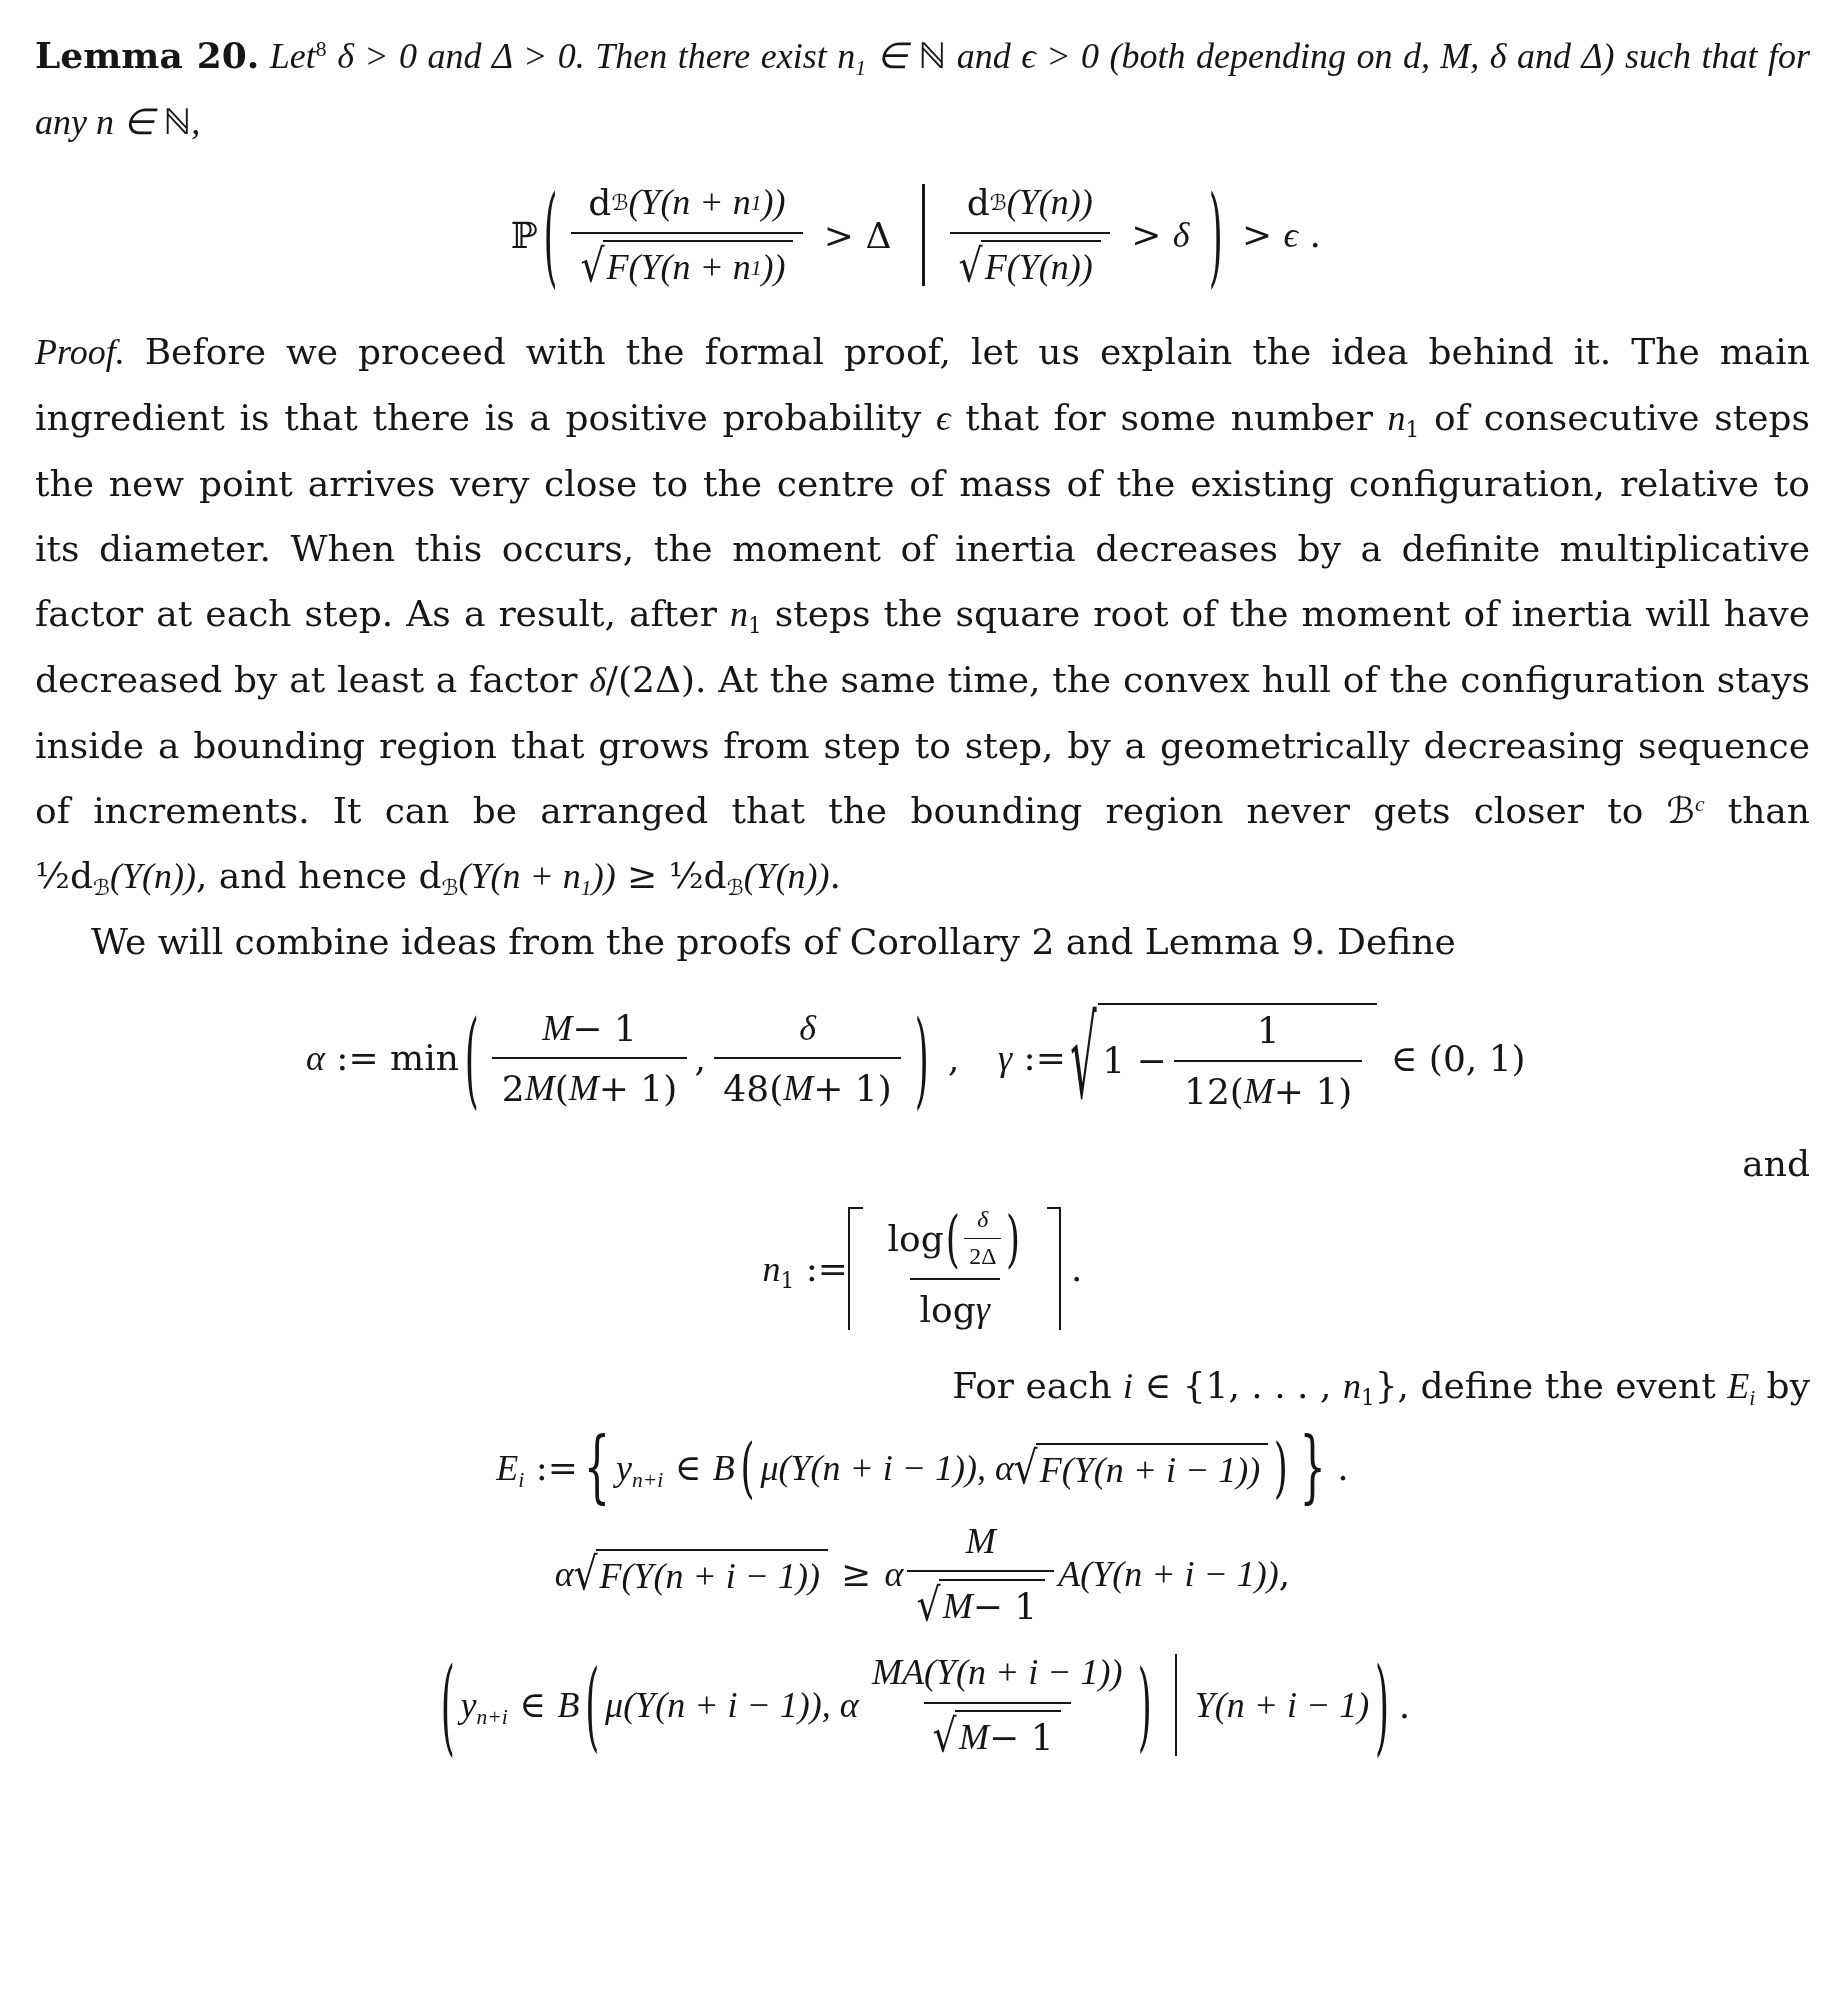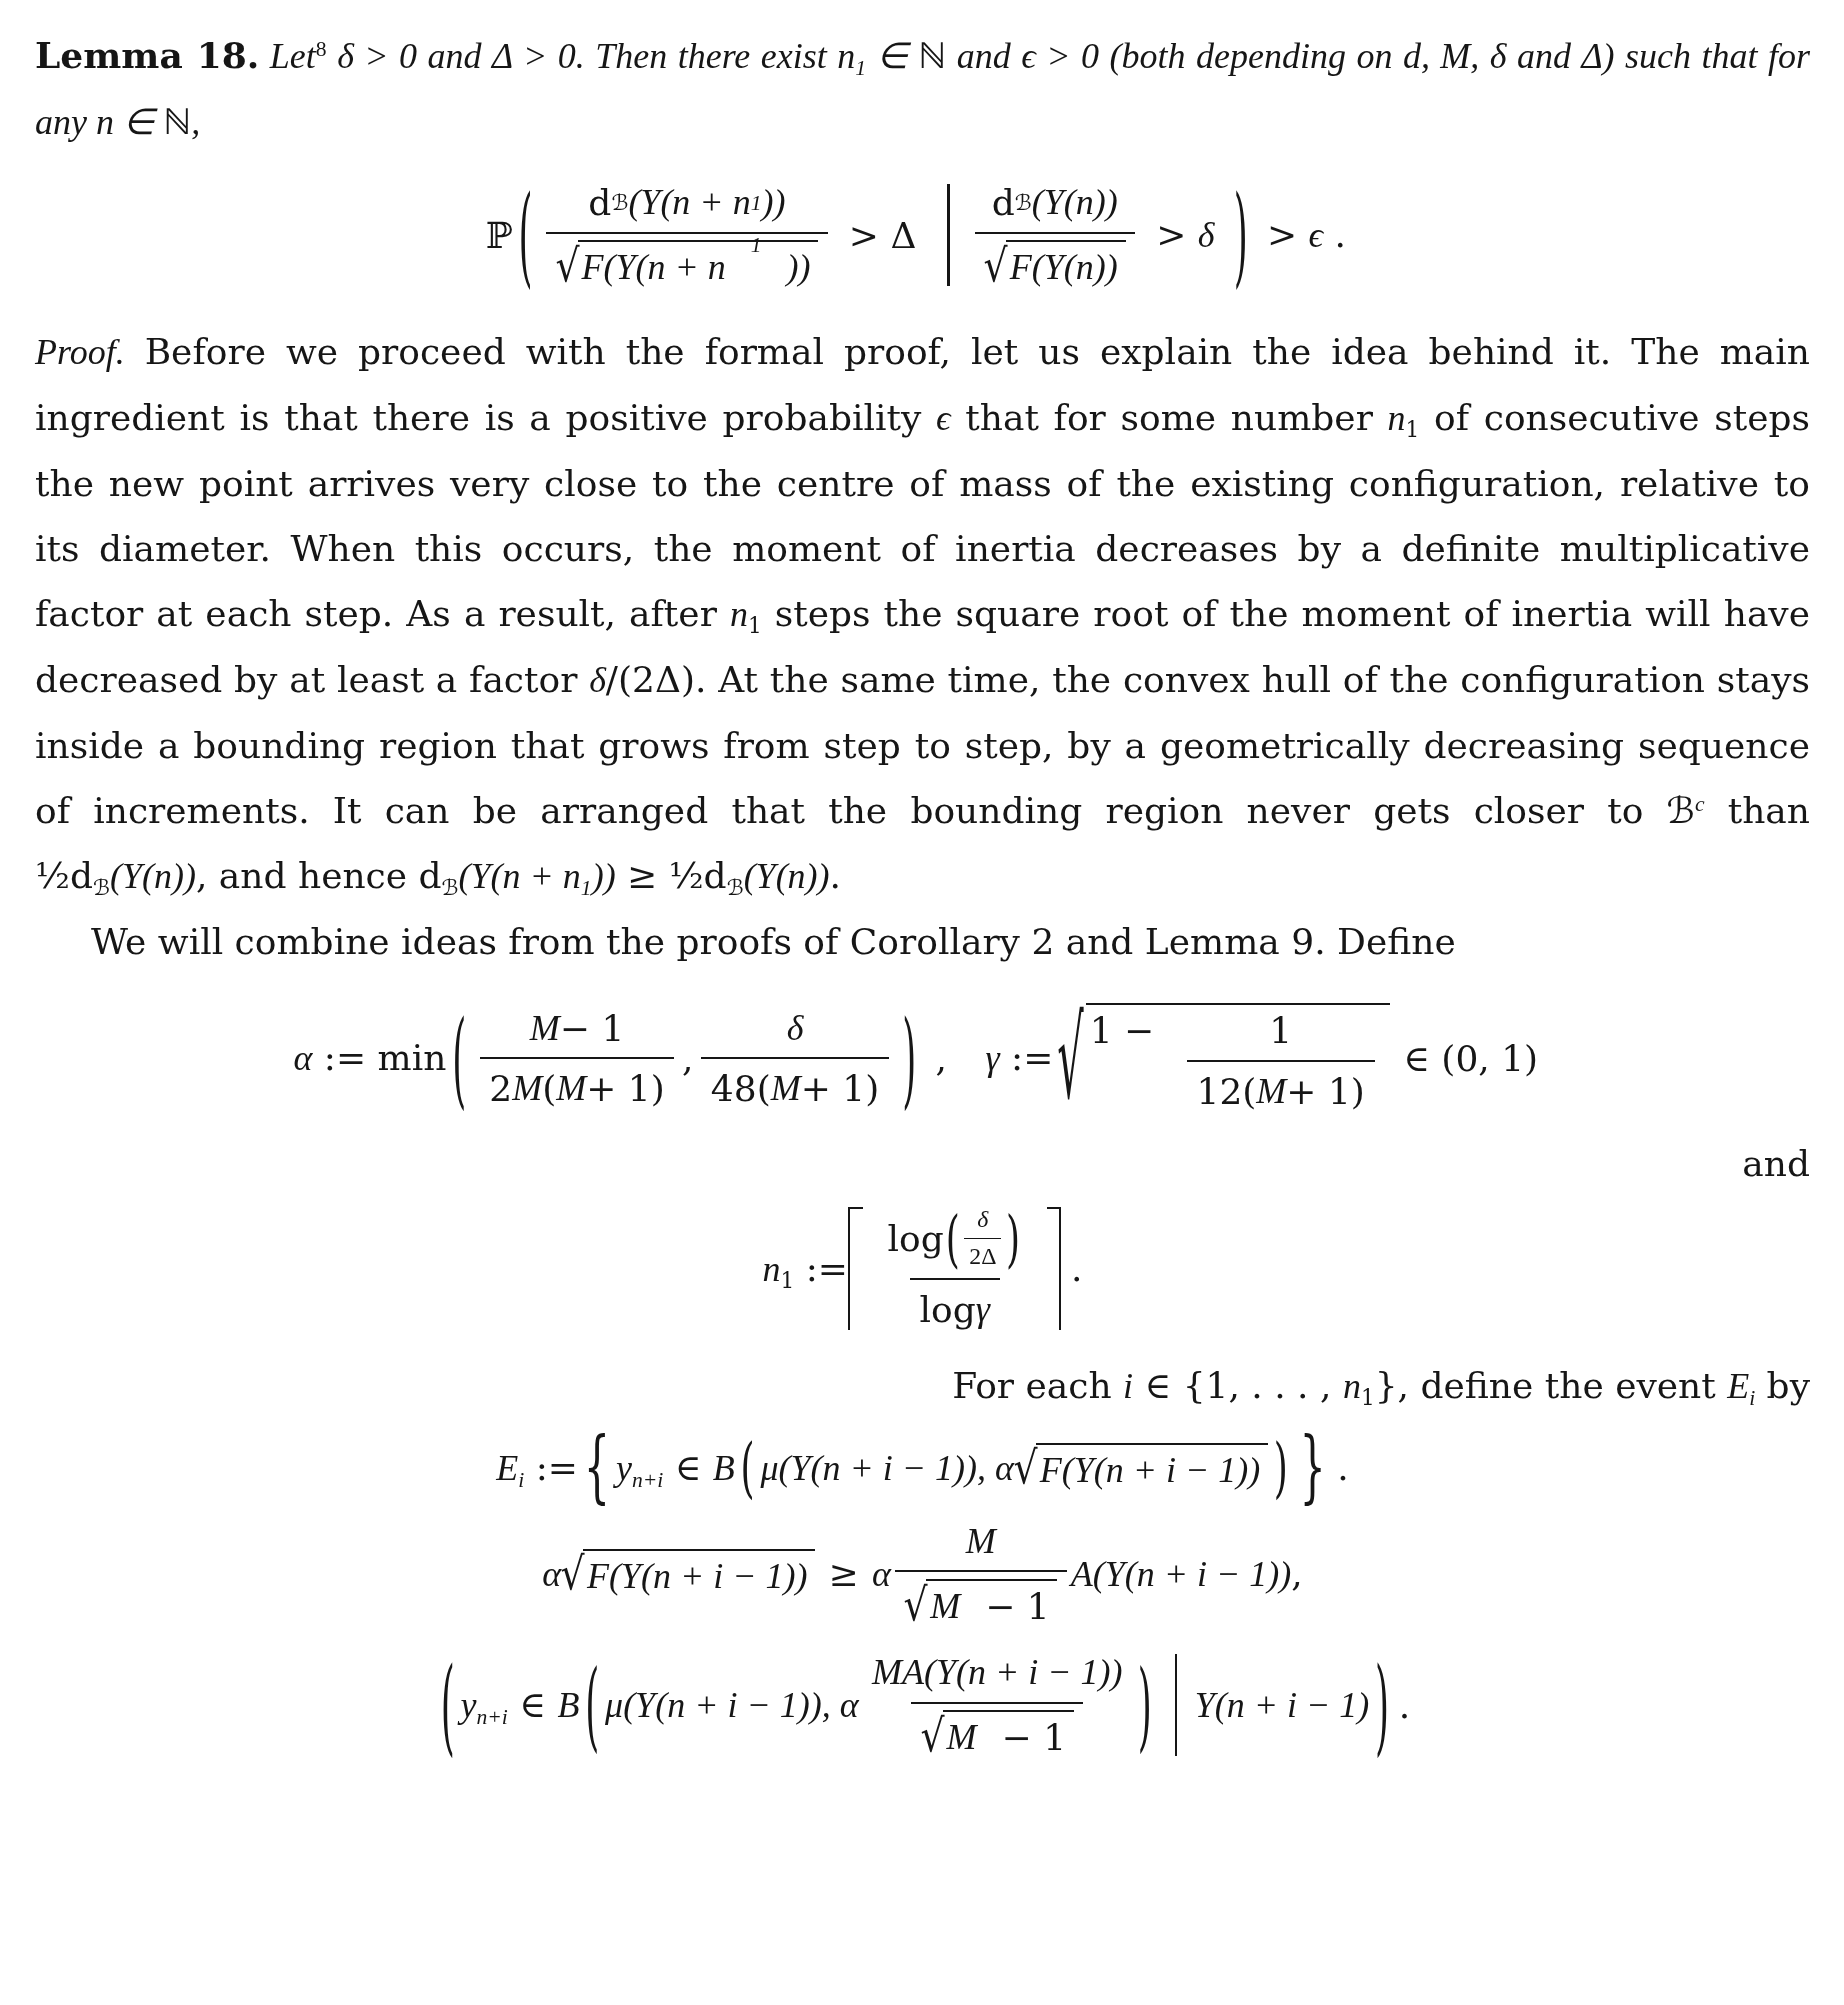--- a/index.html
+++ b/index.html
@@ -27,37 +27,37 @@
   .frac>.num{padding:0 9.6px 6.7px;white-space:nowrap;display:inline-flex;align-items:center;}
   .frac>.den{border-top:2.9px solid currentColor;padding:6.7px 9.6px 0;white-space:nowrap;display:inline-flex;align-items:center;}
 
   .sfrac{display:inline-flex;flex-direction:column;align-items:center;font-size:0.66em;margin:0 2.9px;}
   .sfrac>.num{padding:0 4.8px 2.9px;}
   .sfrac>.den{border-top:1.9px solid currentColor;padding:2.9px 4.8px 0;font-family:Liberation Serif, serif;}
 
   .sqrt{display:inline-flex;align-items:center;white-space:nowrap;}
   .rsign{display:inline-block;transform:scale(1.05,1.25);margin-right:-1px;}
   .rsign.tall{transform:scale(1.15,3.1);margin:0 3.8px 0 5.8px;}
-  .rbox{border-top:2.9px solid currentColor;padding:2.9px 7.7px 0 3.8px;white-space:nowrap;display:inline-flex;align-items:flex-start;gap:25px;}
+  .rbox{border-top:2.9px solid currentColor;padding:2.9px 7.7px 0 3.8px;white-space:nowrap;display:inline-flex;align-items:center;}
 
   .big{display:inline-block;transform:scaleY(var(--sy,2.8));margin:0 5.8px;white-space:nowrap;}
   .rel{margin:0 13.4px;white-space:nowrap;}
   .tok{white-space:nowrap;}
   .vbar{align-self:stretch;width:2.4px;background:currentColor;margin:3.8px 17.3px;}
   .ceil{align-self:stretch;width:12.5px;margin:1.9px 0;}
   .ceil.l{border-left:2.9px solid currentColor;border-top:2.9px solid currentColor;margin-right:7.7px;}
   .ceil.r{border-right:2.9px solid currentColor;border-top:2.9px solid currentColor;margin-left:7.7px;}
   .nrow{display:inline-flex;align-items:center;white-space:nowrap;}
 </style>
 </head>
 <body>
 
 <div class="page">
 
-  <p><span class="head">Lemma 18.</span><span class="i"> Let<span class="sup rm">8</span> δ &gt; 0 and Δ &gt; 0.  Then there exist n<span class="sub">1</span> ∈ <span class="rm">ℕ</span> and ϵ &gt; 0 (both depending on d, M, δ and Δ) such that for any n ∈ <span class="rm">ℕ</span>,</span></p>
+  <p><span class="head">Lemma 20.</span><span class="i"> Let<span class="sup rm">8</span> δ &gt; 0 and Δ &gt; 0.  Then there exist n<span class="sub">1</span> ∈ <span class="rm">ℕ</span> and ϵ &gt; 0 (both depending on d, M, δ and Δ) such that for any n ∈ <span class="rm">ℕ</span>,</span></p>
 
   <div class="eq eq-main">
     <span class="tok">ℙ</span>
     <span class="big" style="--sy:3.0">(</span>
     <span class="frac">
       <span class="num">
           <span class="rm">d</span>
           <span class="sub">ℬ</span>
           <span class="i">(Y(n + n</span>
           <span class="sub i">1</span>

